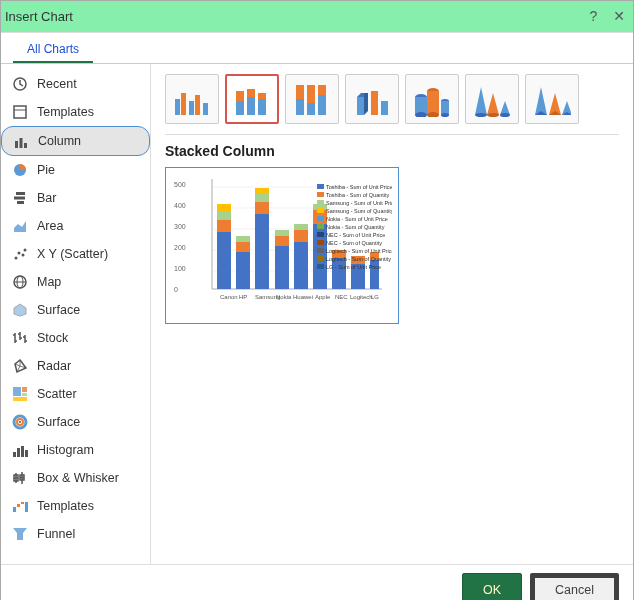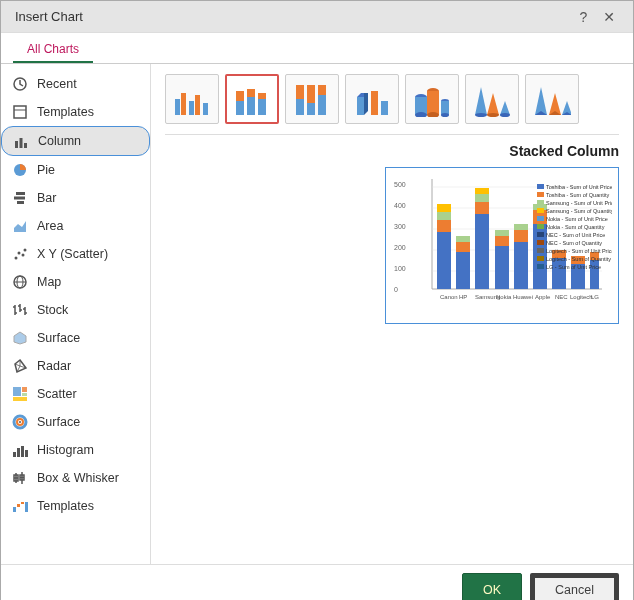--- a/index.html
+++ b/index.html
@@ -12,25 +12,25 @@
       justify-content: center;
       min-height: 100vh;
     }
     .dialog {
       width: 634px;
       background: #fff;
       border: 1px solid #aaa;
       box-shadow: 4px 4px 16px rgba(0,0,0,0.3);
     }
     .title-bar {
-      background: #e5e5e5;
+      background: #86efac;
       border-bottom: 1px solid #ddd;
-      padding: 8px 14px;
-      display: flex;
-      align-items: flex-end;
+      padding: 8px 4px;
+      display: flex;
+      align-items: flex-start;
       justify-content: space-between;
     }
     .title-bar-left {
       font-size: 13px;
       color: #333;
       font-weight: 400;
     }
     .title-bar-right {
       display: flex;
       gap: 8px;
@@ -51,21 +51,21 @@
     }
     .tab-item {
       display: inline-block;
       padding: 5px 14px;
       font-size: 12px;
       cursor: pointer;
       color: #333;
       border-bottom: 2px solid transparent;
     }
     .tab-item.active {
-      color: #be185d;
+      color: #1d4ed8;
       border-bottom: 2px solid #217346;
     }
     .dialog-body {
       display: flex;
       height: 500px;
     }
     .sidebar {
       width: 150px;
       border-right: 1px solid #ddd;
       overflow-y: auto;
@@ -90,21 +90,20 @@
       height: 18px;
       flex-shrink: 0;
       display: flex;
       align-items: center;
       justify-content: center;
     }
     .main-area {
       flex: 1;
       padding: 10px 14px;
       overflow-y: auto;
-      text-align: right;
     }
     .chart-type-row {
       display: flex;
       gap: 6px;
       flex-wrap: wrap;
       margin-bottom: 10px;
     }
     .chart-type-thumb {
       width: 54px;
       height: 50px;
@@ -255,48 +254,48 @@
         </div>
         <div class="sidebar-item">
           <span class="sidebar-icon">
             <svg viewBox="0 0 16 16" class="icon">
               <ellipse cx="8" cy="8" rx="6" ry="6" fill="none" stroke="#555" stroke-width="1.5"></ellipse>
               <ellipse cx="8" cy="8" rx="3" ry="6" fill="none" stroke="#555" stroke-width="1"></ellipse>
               <line x1="2" y1="8" x2="14" y2="8" stroke="#555" stroke-width="1"></line>
             </svg>
           </span>
           <span>Map</span>
+        </div>
+        <div class="sidebar-item">
+          <span class="sidebar-icon">
+            <svg viewBox="0 0 16 16" class="icon">
+              <polygon points="8,2 14,6 14,12 8,14 2,12 2,6" fill="#5b9bd5" opacity="0.5" stroke="#555" stroke-width="1"></polygon>
+            </svg>
+          </span>
+          <span>Surface</span>
         </div>
         <div class="sidebar-item">
           <span class="sidebar-icon">
             <svg viewBox="0 0 16 16" class="icon">
               <line x1="3" y1="3" x2="3" y2="13" stroke="#555" stroke-width="1.5"></line>
               <line x1="3" y1="5" x2="1" y2="5" stroke="#555" stroke-width="1.5"></line>
               <line x1="3" y1="11" x2="5" y2="11" stroke="#555" stroke-width="1.5"></line>
               <line x1="8" y1="2" x2="8" y2="10" stroke="#555" stroke-width="1.5"></line>
               <line x1="8" y1="4" x2="6" y2="4" stroke="#555" stroke-width="1.5"></line>
               <line x1="8" y1="8" x2="10" y2="8" stroke="#555" stroke-width="1.5"></line>
               <line x1="13" y1="5" x2="13" y2="13" stroke="#555" stroke-width="1.5"></line>
               <line x1="13" y1="7" x2="11" y2="7" stroke="#555" stroke-width="1.5"></line>
               <line x1="13" y1="11" x2="15" y2="11" stroke="#555" stroke-width="1.5"></line>
             </svg>
           </span>
           <span>Stock</span>
         </div>
         <div class="sidebar-item">
           <span class="sidebar-icon">
             <svg viewBox="0 0 16 16" class="icon">
-              <polygon points="8,2 14,6 14,12 8,14 2,12 2,6" fill="#5b9bd5" opacity="0.5" stroke="#555" stroke-width="1"></polygon>
-            </svg>
-          </span>
-          <span>Surface</span>
-        </div>
-        <div class="sidebar-item">
-          <span class="sidebar-icon">
-            <svg viewBox="0 0 16 16" class="icon">
               <polygon points="8,2 14,10 5,14 3,6" fill="none" stroke="#555" stroke-width="1.5"></polygon>
               <line x1="8" y1="8" x2="8" y2="2" stroke="#555" stroke-width="0.8"></line>
               <line x1="8" y1="8" x2="14" y2="10" stroke="#555" stroke-width="0.8"></line>
               <line x1="8" y1="8" x2="5" y2="14" stroke="#555" stroke-width="0.8"></line>
               <line x1="8" y1="8" x2="3" y2="6" stroke="#555" stroke-width="0.8"></line>
             </svg>
           </span>
           <span>Radar</span>
         </div>
         <div class="sidebar-item">
@@ -347,20 +346,28 @@
         <div class="sidebar-item">
           <span class="sidebar-icon">
             <svg viewBox="0 0 16 16" class="icon">
               <rect x="1" y="9" width="3" height="5" fill="#5b9bd5"></rect>
               <rect x="5" y="6" width="3" height="3" fill="#ed7d31"></rect>
               <rect x="9" y="4" width="3" height="2" fill="#ed7d31"></rect>
               <rect x="13" y="4" width="3" height="10" fill="#5b9bd5"></rect>
             </svg>
           </span>
           <span>Templates</span>
+        </div>
+        <div class="sidebar-item">
+          <span class="sidebar-icon">
+            <svg viewBox="0 0 16 16" class="icon">
+              <polygon points="1,2 15,2 11,7 11,14 5,14 5,7" fill="#5b9bd5" opacity="0.8"></polygon>
+            </svg>
+          </span>
+          <span>Funnel</span>
         </div>
       </div>
 
     <div class="main-area">
       
       <div class="chart-type-row">
 
         <div class="chart-type-thumb" title="Clustered Column">
           <svg width="38" height="36" viewBox="0 0 38 36">
             <rect x="2" y="18" width="5" height="16" fill="#5b9bd5"></rect>

